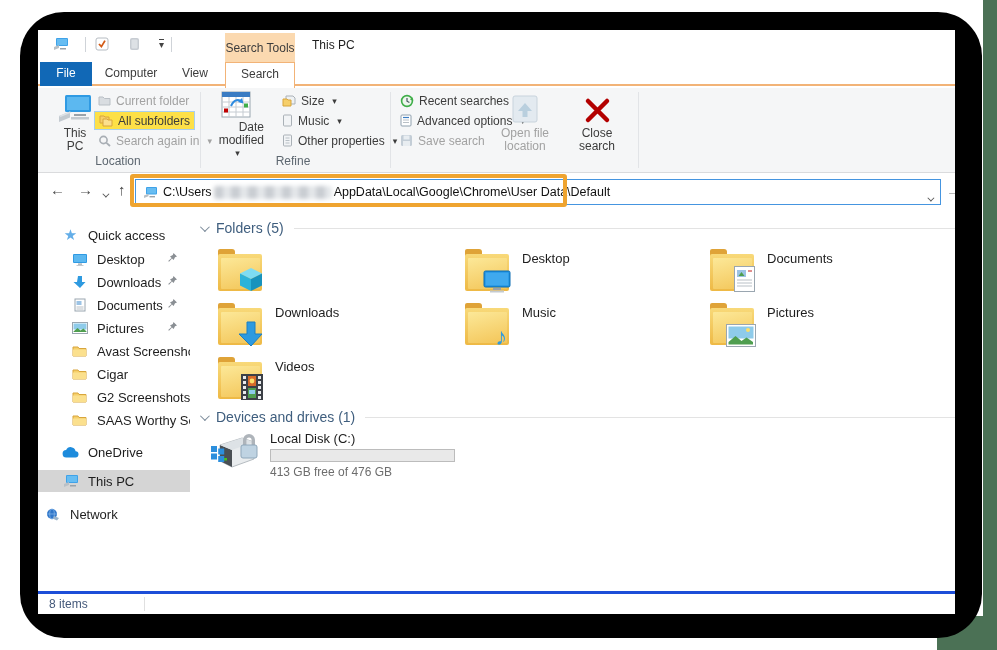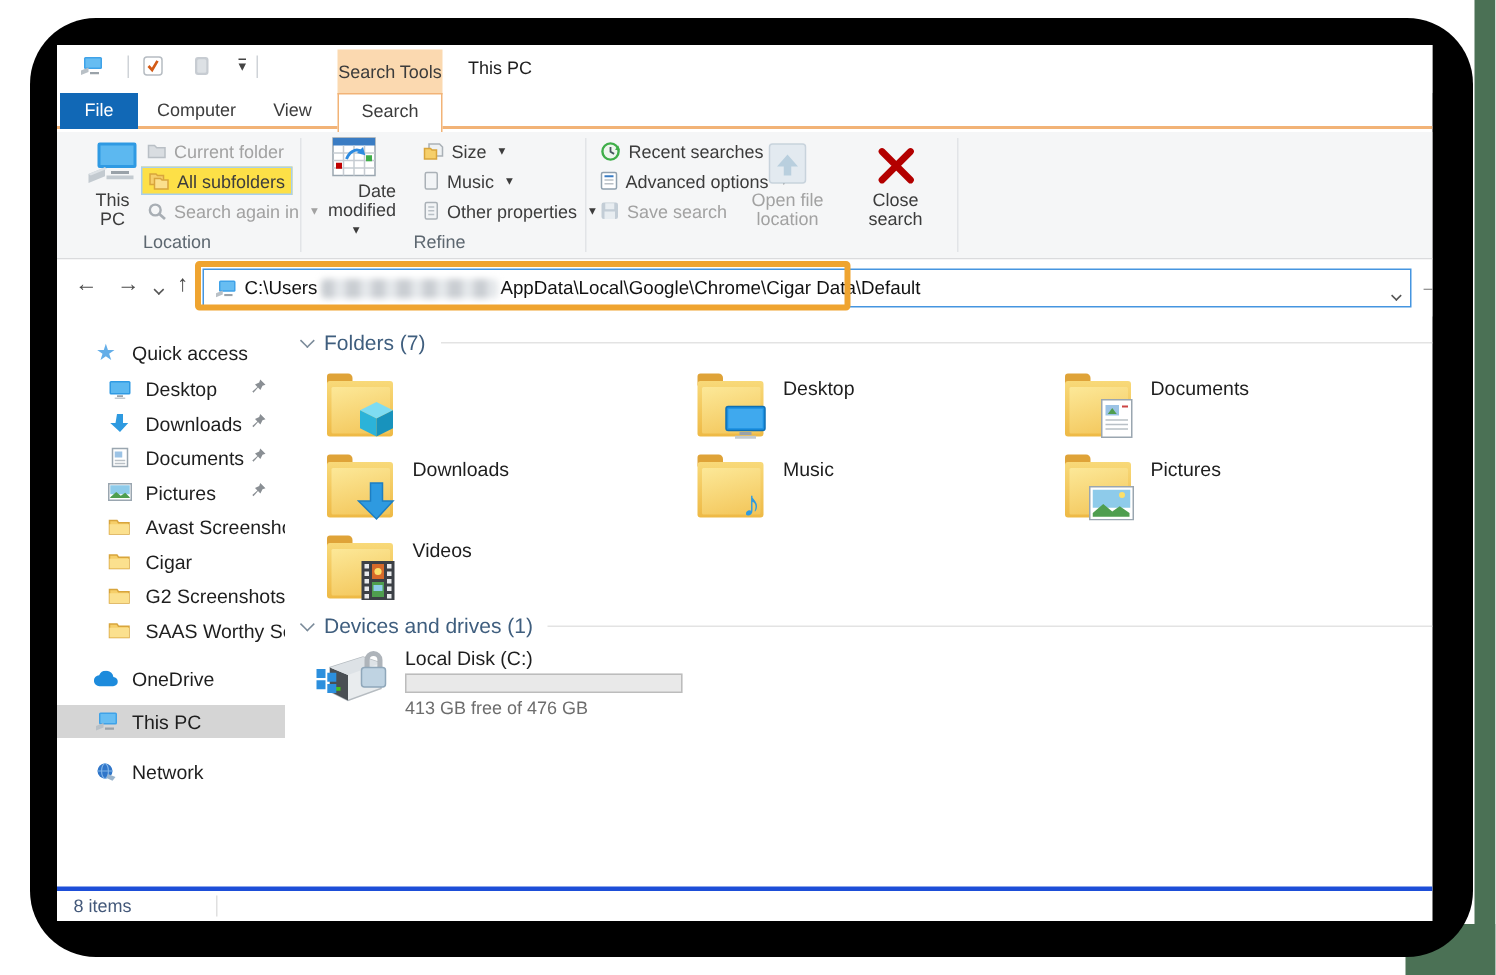--- a/index.html
+++ b/index.html
@@ -277,21 +277,21 @@
         <svg width="15" height="13" viewBox="0 0 15 13">
               <rect x="3" y="1" width="11" height="7.5" rx="1" fill="#3fa2e8"></rect>
               <rect x="4" y="2" width="9" height="5.5" fill="#67bdf2"></rect>
               <path d="M1 9.5 l4.5 -1.8 v2.6 l-4.5 1.8z" fill="#b9c0c6"></path>
               <rect x="6.5" y="10" width="5.5" height="1.4" fill="#9aa2a9"></rect>
             </svg>
       </span>
       <span class="addr-path">
             <span>C:\Users</span>
             <span class="redacted"></span>
-            <span>AppData\Local\Google\Chrome\Cigar Data\Default</span>
+            <span>AppData\Local\Google\Chrome\User Data\Default</span>
           </span>
       <span class="addr-chev"><span class="chev sm"></span></span>
     </div>
     <span class="go-btn">→</span>
     <div class="annotation"></div>
   </div>
 
   <div class="body-row">
     <div class="sidebar">
 
@@ -418,38 +418,38 @@
               <svg width="16" height="14" viewBox="0 0 16 14">
                 <rect x="3" y="1" width="12" height="8" rx="1" fill="#3fa2e8"></rect>
                 <rect x="4" y="2" width="10" height="6" fill="#67bdf2"></rect>
                 <path d="M1 10 l5 -2 v3 l-5 2 z" fill="#b9c0c6"></path>
                 <rect x="7" y="11" width="6" height="1.5" fill="#9aa2a9"></rect>
               </svg>
             </span>
         <span class="lb">This PC</span>
       </div>
 
-      <div class="side-item" style="top:292px; padding-left:24px;">
+      <div class="side-item" style="top:292px; padding-left:6px;">
         <span class="ic16">
               <svg width="15" height="13" viewBox="0 0 15 13">
                 <circle cx="7" cy="6" r="5" fill="#3076c9"></circle>
                 <ellipse cx="7" cy="6" rx="2.3" ry="5" fill="none" stroke="#7fb3e8" stroke-width="0.8"></ellipse>
                 <line x1="2" y1="6" x2="12" y2="6" stroke="#7fb3e8" stroke-width="0.8"></line>
                 <path d="M9 8 l5 2 -2 2.5 -4 -1.8z" fill="#9ab4cc"></path>
               </svg>
             </span>
         <span class="lb">Network</span>
       </div>
     </div>
 
     <div class="content">
 
       <div class="sect-head" style="top:8px;">
         <span class="chev"></span>
-        <span>Folders (7)</span>
+        <span>Folders (5)</span>
         <span class="rule"></span>
       </div>
 
       <div class="tile" style="left:22px; top:37px;">
         <span class="fold">
               <span class="fbody"></span>
               <span class="fface"></span>
           <span class="ov">
                 <svg width="26" height="27" viewBox="0 0 26 27">
                   <polygon points="13,2 24,7.5 13,13 2,7.5" fill="#7edcf2"></polygon>

